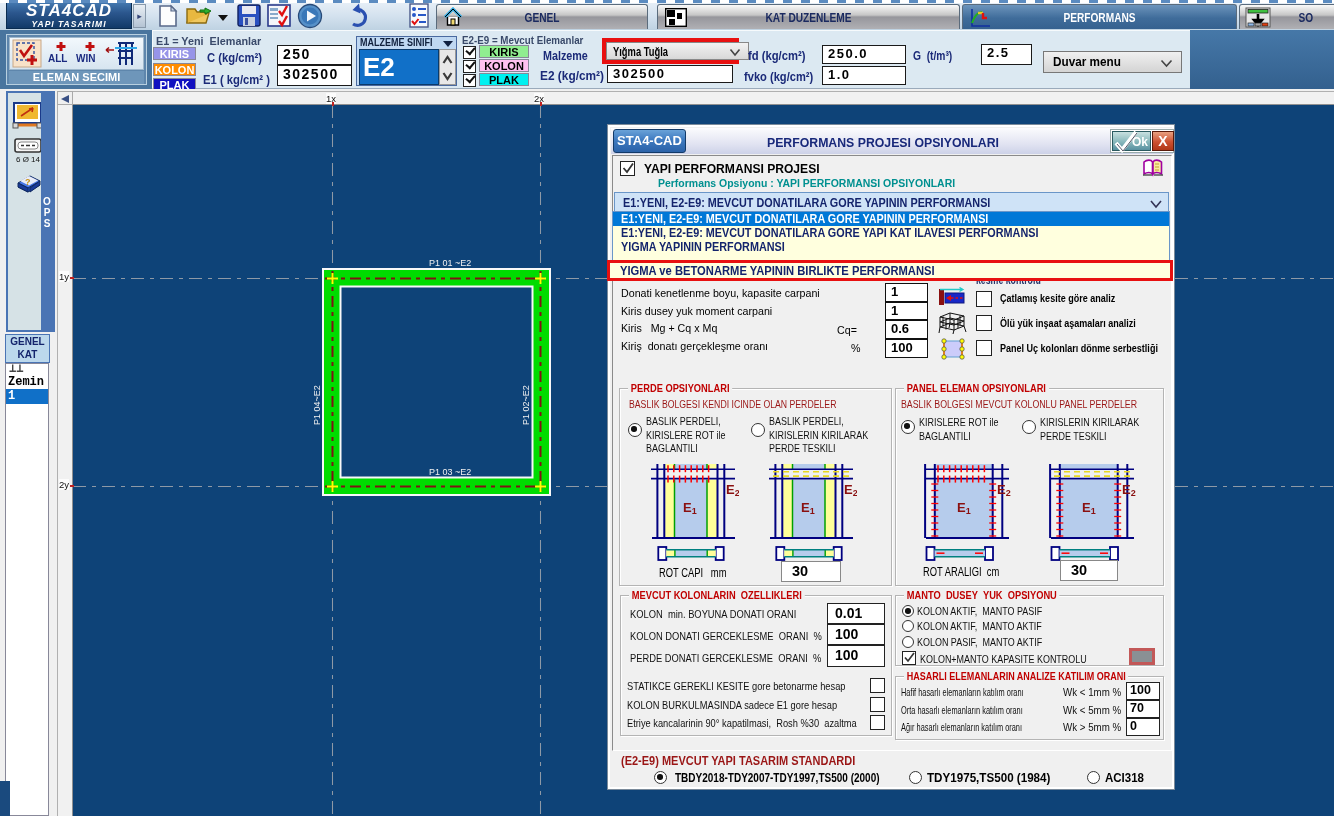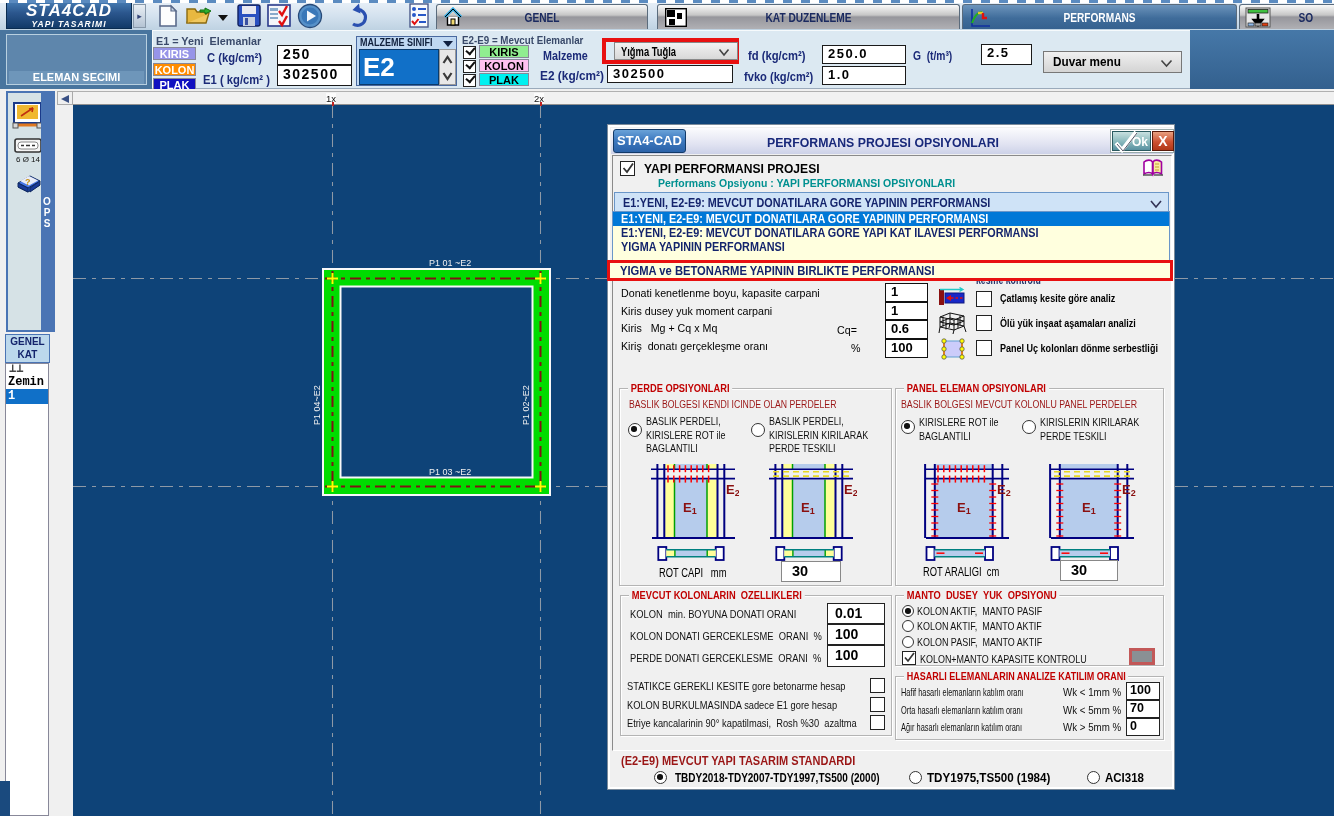--- a/index.html
+++ b/index.html
@@ -163,20 +163,35 @@
       </svg>
     <div class="tx" style="text-align:left;left:52px;width:60px;position:absolute">SO</div>
   </div>
   <div class="abs" id="ants-top"></div>
 </div>
 
 <div class="abs" id="row2">
   <div class="abs" id="row2panel"></div>
   <div class="abs" id="row2right"></div>
   <div class="abs" id="elembox">
+      <div class="abs" id="elemicons">
+    <svg class="abs" style="left:0;top:0;width:133px;height:31px" viewBox="0 0 133 31">
+      <rect x="3" y="2" width="28" height="27" fill="#F8E2C8" stroke="#C8A888"></rect>
+      <rect x="7" y="5" width="17" height="17" fill="none" stroke="#3050A0" stroke-width="1.4" stroke-dasharray="3 2"></rect>
+      <path d="M10 12 l4 6 8 -11" stroke="#C01010" stroke-width="2.6" fill="none"></path>
+      <path d="M22 17 v10 m-5 -5 h10" stroke="#C01010" stroke-width="3"></path>
+      <text x="38" y="24" font-size="10" font-weight="bold" fill="#1A2A80" font-family="Liberation Sans">ALL</text>
+      <path d="M51 4 v9 m-4.5 -4.5 h9" stroke="#C01010" stroke-width="3"></path>
+      <text x="66" y="24" font-size="10" font-weight="bold" fill="#1A2A80" font-family="Liberation Sans">WIN</text>
+      <path d="M80 4 v9 m-4.5 -4.5 h9" stroke="#C01010" stroke-width="3"></path>
+      <path d="M96 12 h8 m-8 0 l3 -2.5 m-3 2.5 l3 2.5" stroke="#A01010" stroke-width="1.6" fill="none"></path>
+      <path d="M108 5 h16 m-14 0 v22 m6 -22 v22 m6 -22 v22 m-14 -14 h14 m-14 7 h14" stroke="#102A78" stroke-width="2" fill="none"></path>
+      <path d="M105 10 h22" stroke="#30A8E8" stroke-width="2"></path>
+    </svg>
+  </div>
       <div class="abs" id="elemlbl">ELEMAN SECIMI</div>
     </div>
 
   <div class="abs" style="left:156px;top:5px;font-size:11.5px;font-weight:bold;color:#3A4A6A;transform:scaleX(0.94);transform-origin:0 0">E1 = Yeni&nbsp; Elemanlar</div>
   <div class="abs clab" style="left:153px;top:17px;background:#9694E8">KIRIS</div>
   <div class="abs clab" style="left:153px;top:33px;background:#FF8C00">KOLON</div>
   <div class="abs clab" style="left:153px;top:48px;background:#1010C0">PLAK</div>
   <div class="abs lbl2" style="left:207px;top:21px;transform:scaleX(0.9);transform-origin:0 0">C (kg/cm²)</div>
   <div class="abs lbl2" style="left:203px;top:43px;transform:scaleX(0.9);transform-origin:0 0">E1 ( kg/cm² )</div>
   <div class="abs inp" style="left:277px;top:15px;width:75px;height:20px">250</div>
@@ -196,21 +211,21 @@
   <div class="abs" style="left:462px;top:4px;font-size:11.5px;font-weight:bold;color:#3A4A6A;transform:scaleX(0.85);transform-origin:0 0">E2-E9 = Mevcut Elemanlar</div>
   <div class="abs cb ck" style="left:463px;top:16px;width:13px;height:13px"></div>
   <div class="abs cb ck" style="left:463px;top:30px;width:13px;height:13px"></div>
   <div class="abs cb ck" style="left:463px;top:44px;width:13px;height:13px"></div>
   <div class="abs clab" style="left:479px;top:15px;background:#90EE90;color:#000;width:50px">KIRIS</div>
   <div class="abs clab" style="left:479px;top:29px;background:#FFC0F0;color:#000;width:50px">KOLON</div>
   <div class="abs clab" style="left:479px;top:43px;background:#00F0F0;color:#000;width:50px">PLAK</div>
   <div class="abs lbl2" style="left:543px;top:19px;transform:scaleX(0.86);transform-origin:0 0">Malzeme</div>
   <div class="abs lbl2" style="left:540px;top:39px;transform:scaleX(0.95);transform-origin:0 0">E2 (kg/cm²)</div>
   <div class="abs" style="left:602px;top:8px;width:137px;height:26px;border:4px solid #E81010">
-    <div class="abs" style="left:8px;top:0;width:124px;height:18px;background:linear-gradient(180deg,#F2F2F2,#D8D8D8);border:1px solid #888;font-size:13px;font-weight:bold;padding:1px 0 0 6px"><span style="display:inline-block;transform:scaleX(0.72);transform-origin:0 0">Yığma Tuğla</span><svg style="position:absolute;right:7px;top:5px" width="12" height="9" viewBox="0 0 12 9">
+    <div class="abs" style="left:0;top:0;width:143px;height:18px;background:linear-gradient(180deg,#F2F2F2,#D8D8D8);border:1px solid #888;font-size:13px;font-weight:bold;padding:1px 0 0 6px"><span style="display:inline-block;transform:scaleX(0.72);transform-origin:0 0">Yığma Tuğla</span><svg style="position:absolute;right:7px;top:5px" width="12" height="9" viewBox="0 0 12 9">
           <path d="M1.5 1.5 L6 7 L10.5 1.5" stroke="#444" stroke-width="1.6" fill="none"></path>
         </svg></div>
   </div>
   <div class="abs inp" style="left:607px;top:35px;width:126px;height:18px;font-size:13px">302500</div>
   <div class="abs lbl2" style="left:748px;top:19px;transform:scaleX(0.9);transform-origin:0 0">fd (kg/cm²)</div>
   <div class="abs lbl2" style="left:744px;top:40px;transform:scaleX(0.89);transform-origin:0 0">fvko (kg/cm²)</div>
   <div class="abs inp" style="left:822px;top:15px;width:84px;height:19px;font-size:13px">250.0</div>
   <div class="abs inp" style="left:822px;top:36px;width:84px;height:19px;font-size:13px">1.0</div>
   <div class="abs lbl2" style="left:913px;top:19px;transform:scaleX(0.82);transform-origin:0 0">G&nbsp; (t/m³)</div>
   <div class="abs inp" style="left:981px;top:14px;width:51px;height:21px;font-size:13px">2.5</div>
@@ -252,20 +267,26 @@
         <text x="247" y="300" transform="rotate(-90 247 300)" text-anchor="middle">P1 04~E2</text>
         <text x="456" y="300" transform="rotate(-90 456 300)" text-anchor="middle">P1 02~E2</text>
       </g>
     </svg>
   </div>
   <div class="abs" id="topruler">
     <div class="rlab" style="left:269px;top:1px">1x</div>
     <div class="rlab" style="left:477px;top:1px">2x</div>
     <div class="abs" style="left:275px;top:10px;width:2px;height:4px;background:#C02020"></div>
     <div class="abs" style="left:483px;top:10px;width:2px;height:4px;background:#C02020"></div>
+  </div>
+  <div class="abs" id="leftruler">
+    <div class="rlab" style="left:1px;top:166px">1y</div>
+    <div class="rlab" style="left:1px;top:374px">2y</div>
+    <div class="abs" style="left:12px;top:172px;width:4px;height:2px;background:#C02020"></div>
+    <div class="abs" style="left:12px;top:380px;width:4px;height:2px;background:#C02020"></div>
   </div>
   <div class="abs" style="left:57px;top:2px;width:16px;height:14px;background:#EFEFEF;border:1px solid #AAA">
     <div class="abs" style="left:3px;top:3px;width:0;height:0;border-top:4.5px solid transparent;border-bottom:4.5px solid transparent;border-right:8px solid #3A5084"></div>
   </div>
   <div class="abs" id="palette">
     <svg class="abs" style="left:3px;top:8px;width:34px;height:110px" viewBox="0 0 34 110">
       <rect x="3" y="2" width="27" height="20" fill="#FFFFFF" stroke="#1A3A8A" stroke-width="2"></rect>
       <rect x="6" y="4" width="21" height="14" fill="#F0B830"></rect>
       <path d="M10 15 L22 7 m0 0 l-4 1 m4 -1 l-1 4" stroke="#C03010" stroke-width="1.6" fill="none"></path>
       <path d="M4 24 h26" stroke="#E07820" stroke-width="3"></path>

